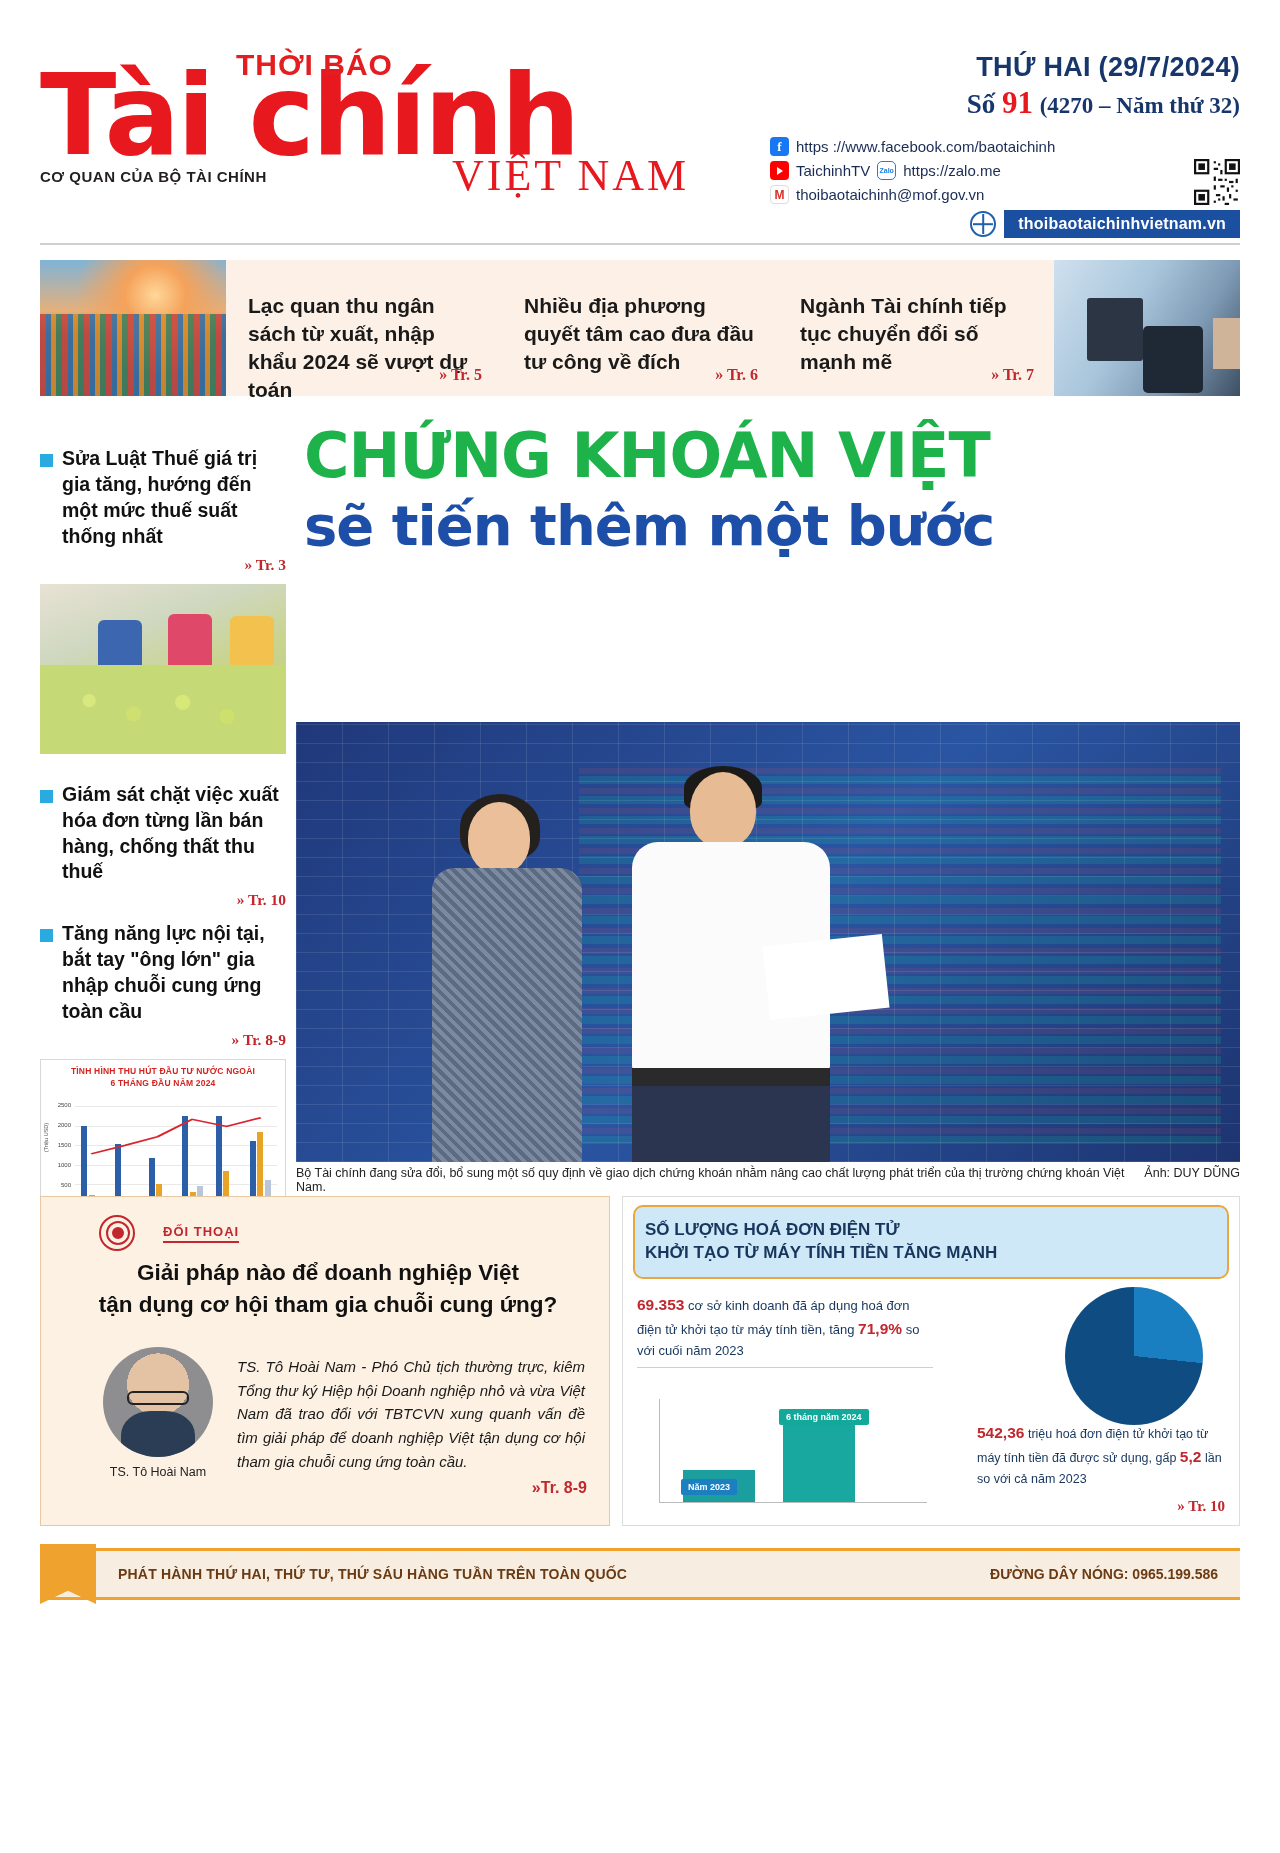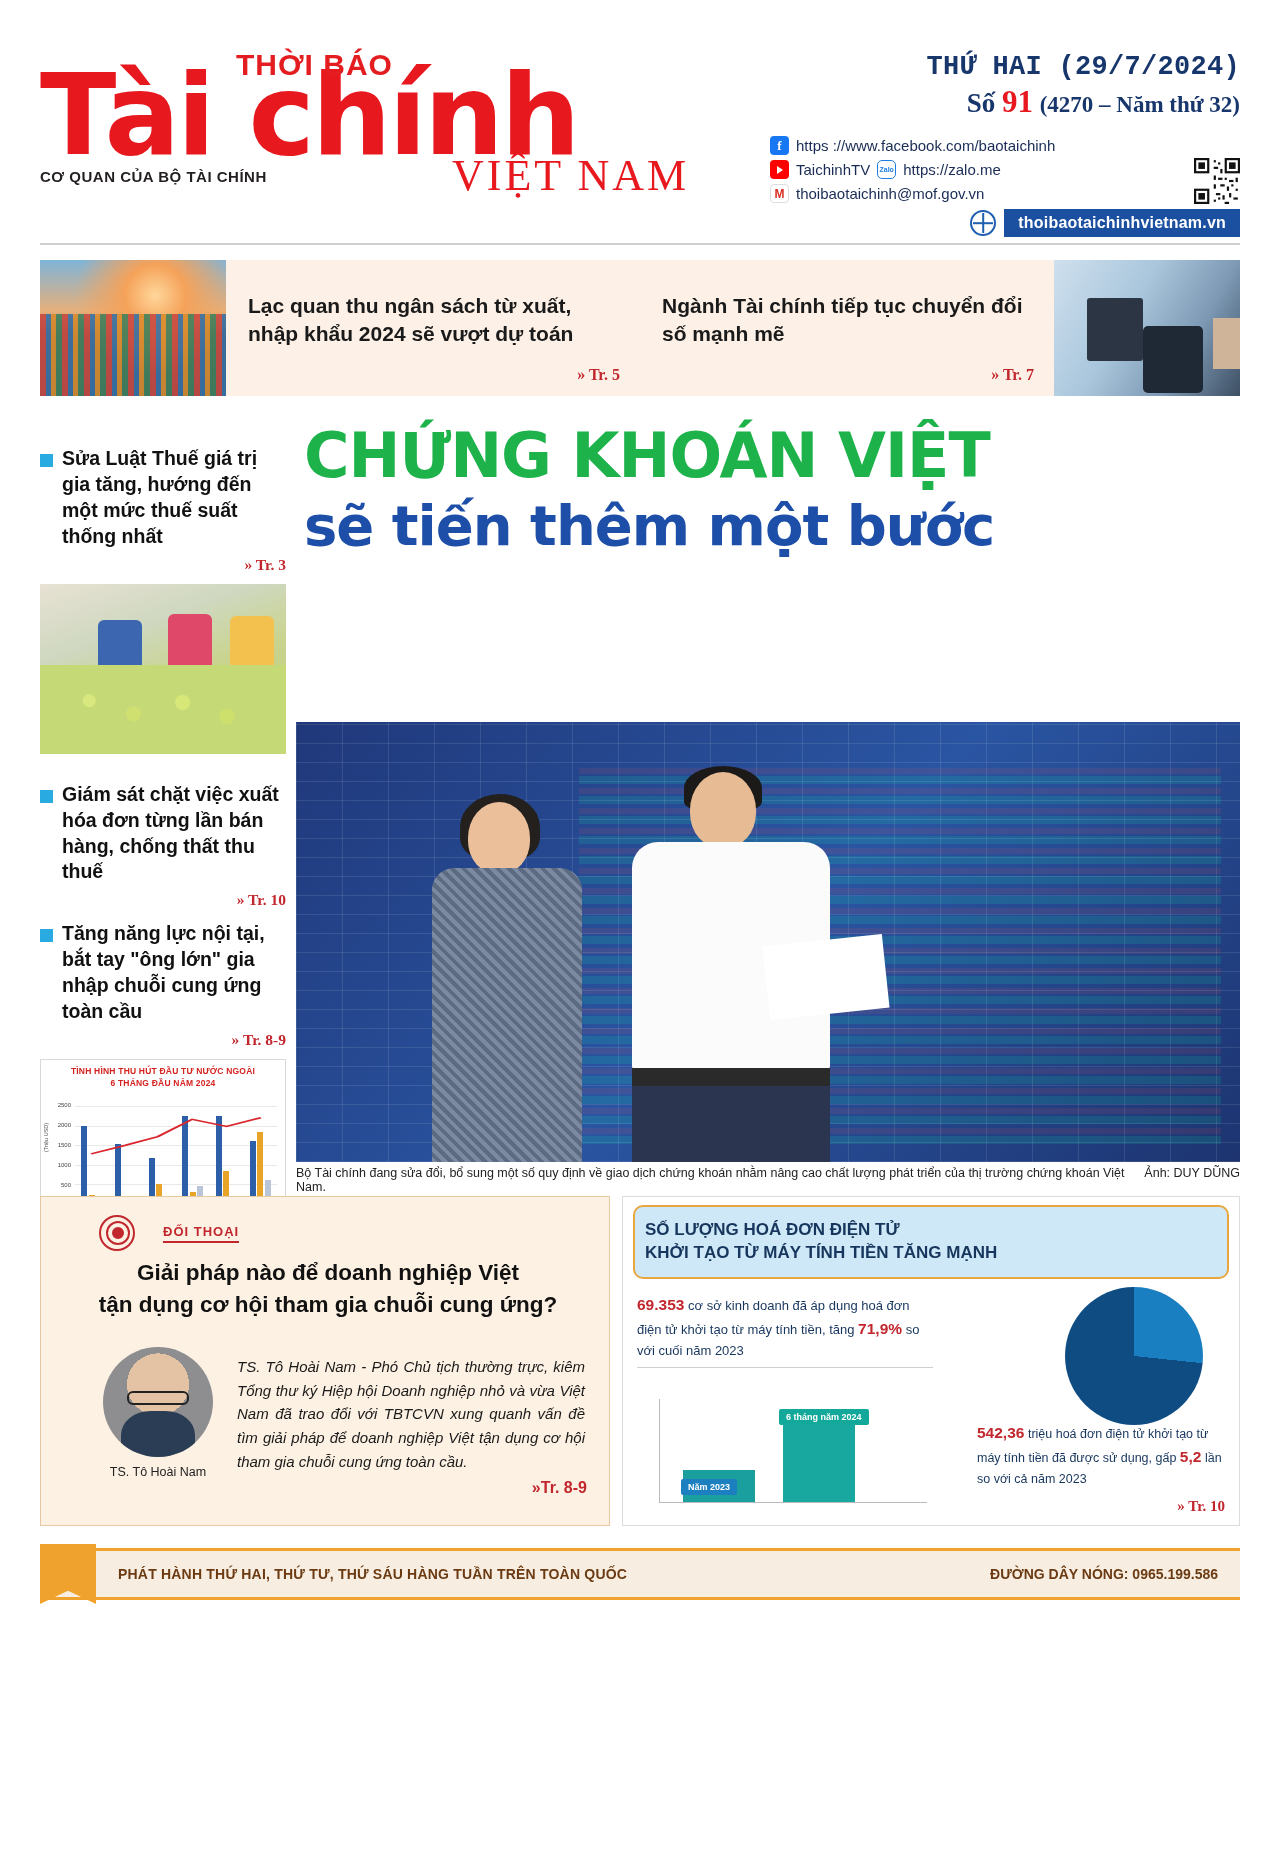--- a/index.html
+++ b/index.html
@@ -29,21 +29,21 @@
     font-size: 15px; font-weight: 700; color:#231f20; letter-spacing: .5px;
   }
   .logo-vn {
     position:absolute; left: 452px; top: 150px;
     font-size: 44px; font-weight: 400; color:#e8181f;
     letter-spacing: 3px; font-family:"Liberation Serif", serif;
   }
 
   .mh-right { position:absolute; right: 40px; top: 52px; width: 470px; }
   .date-line {
-    text-align: right; font-family:Liberation Mono, monospace;
+    text-align: right; font-family:Liberation Sans, sans-serif;
     font-size: 27px; font-weight: 700; color:#17366b; letter-spacing:.3px;
   }
   .issue-line {
     text-align: right; font-family:"Liberation Serif", serif;
     font-size: 27px; font-weight: 700; color:#17366b; margin-top:2px;
   }
   .issue-num { color:#e8181f; font-size: 31px; }
   .issue-rest { font-size: 23px; }
 
   .social { margin-top: 16px; position:relative; }
@@ -388,20 +388,24 @@
     <div class="mh-rule"></div>
   </div>
 
   <div class="teasers">
     <div class="tz-img port"></div>
     <div class="tz-txt">
       <h3>Lạc quan thu ngân sách từ xuất, nhập khẩu 2024 sẽ vượt dự toán</h3>
       <div class="tz-pg">» Tr. 5</div>
     </div>
     <div class="tz-txt">
+      <h3>Nhiều địa phương quyết tâm cao đưa đầu tư công về đích</h3>
+      <div class="tz-pg">» Tr. 6</div>
+    </div>
+    <div class="tz-txt">
       <h3>Ngành Tài chính tiếp tục chuyển đổi số mạnh mẽ</h3>
       <div class="tz-pg">» Tr. 7</div>
     </div>
     <div class="tz-img office"></div>
   </div>
 
   <div class="leftcol">
 
     <div class="side-item">
       <span class="bullet"></span>

